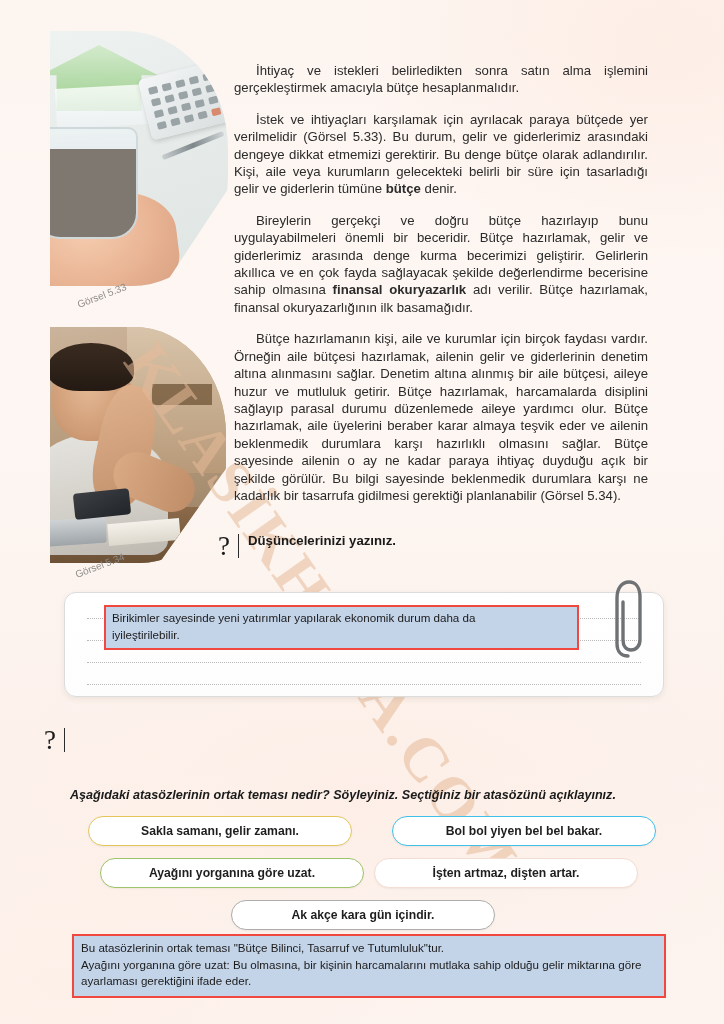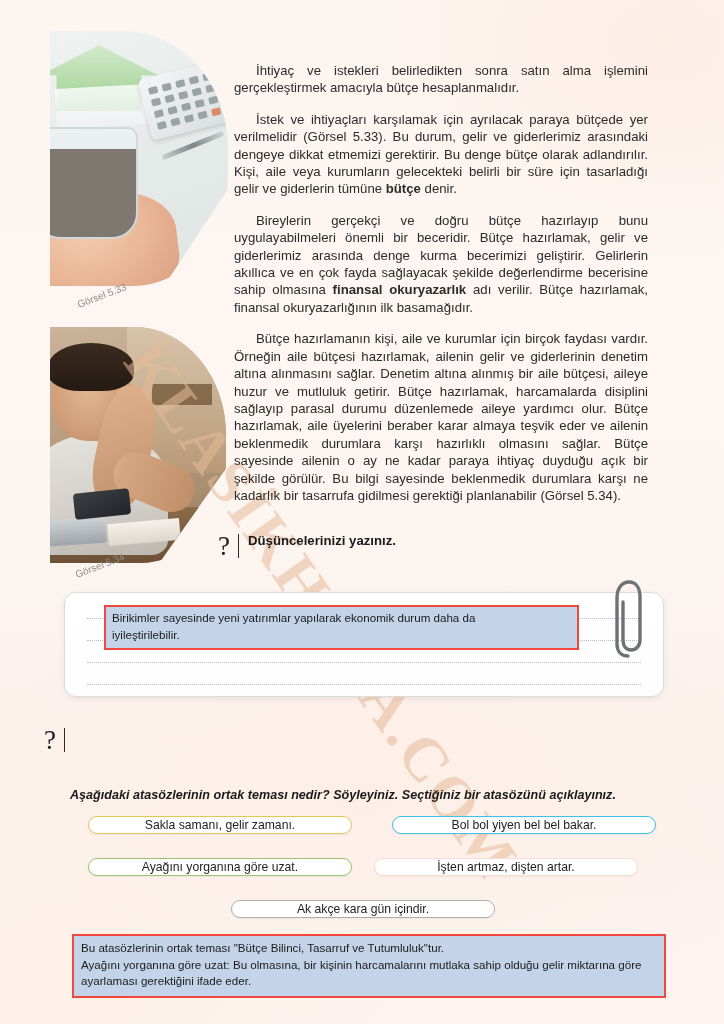--- a/index.html
+++ b/index.html
@@ -239,29 +239,30 @@
   .ans3 div { white-space:normal; }
 
   .subq {
     position:absolute; left:70px; top:788px; width:620px; z-index:7;
     font-size:12.6px; font-weight:700; color:#1a1a1a;font-style:italic;
   }
 
   
   .pills { position:absolute; left:0; top:816px; width:724px; z-index:7; }
   .pill {
-    position:absolute; height:18px; border-radius:16px;
+    position:absolute; height:30px; border-radius:16px;
     background:#ffffff; border:1.6px solid #ccc;
     display:flex; align-items:center; justify-content:center;
     font-size:12.2px; color:#1e1e1e;
     box-shadow:0 1px 2px rgba(0,0,0,.05);
+    font-weight:bold;
   }
   .p0 { left:88px;  top:0;  width:264px; border-color:#e3c55c; }
   .p1 { left:392px; top:0;  width:264px; border-color:#3fc0e8; }
-  .p2 { left:88px;  top:42px; width:264px; border-color:#9cc46a; }
+  .p2 { left:100px;  top:42px; width:264px; border-color:#9cc46a; }
   .p3 { left:374px; top:42px; width:264px; border-color:#f4ddd2; }
   .p4 { left:231px; top:84px; width:264px; border-color:#adadad; }
 </style>
 </head>
 <body>
 
 <div class="page">
 
   <div class="watermark">KLASİKHOCA.COM</div>
 

